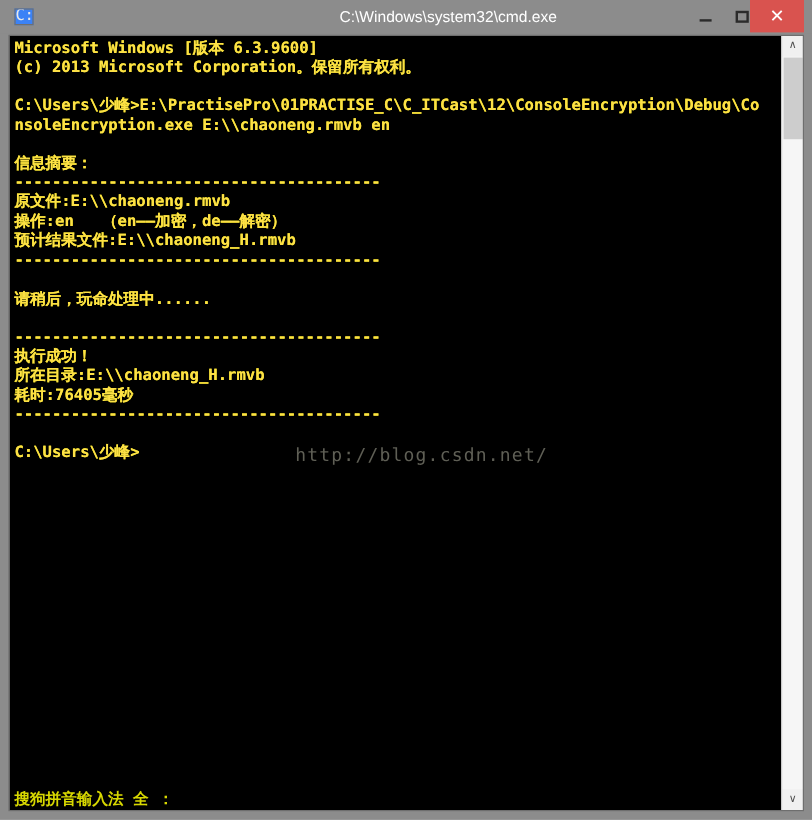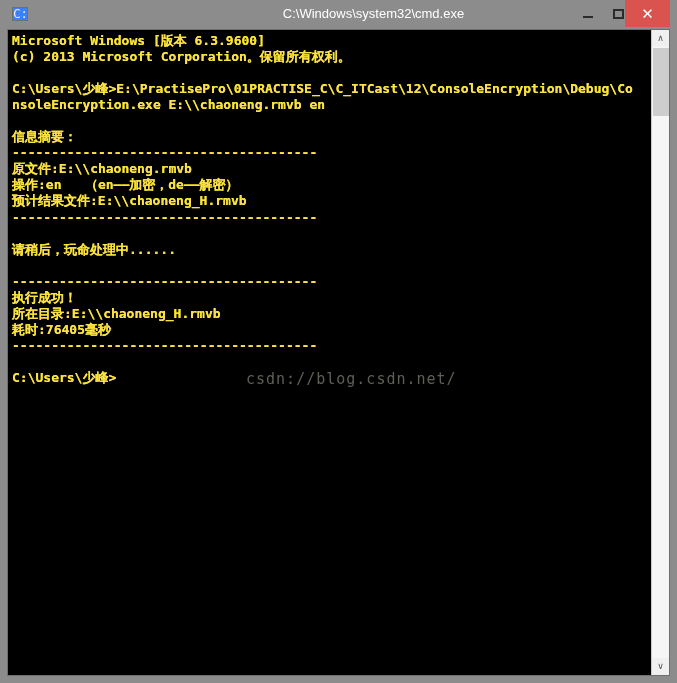--- a/index.html
+++ b/index.html
@@ -265,21 +265,22 @@
 
 请稍后，玩命处理中......
 
 ---------------------------------------
 执行成功！
 所在目录:E:\\chaoneng_H.rmvb
 耗时:76405毫秒
 ---------------------------------------
 
 C:\Users\少峰&gt;</pre>
-    <div id="watermark">csdn://blog.csdn.net/</div>
+    <div id="watermark">http://blog.csdn.net/</div>
+    <div id="ime-bar">搜狗拼音输入法 全 ：</div>
   </div>
 
   <div id="scrollbar">
     <div id="sb-track"></div>
     <div class="sb-arrow" id="sb-up">∧</div>
     <div id="sb-thumb"></div>
     <div class="sb-arrow" id="sb-down">∨</div>
   </div>
 
   <div id="inner-shadow"></div>

